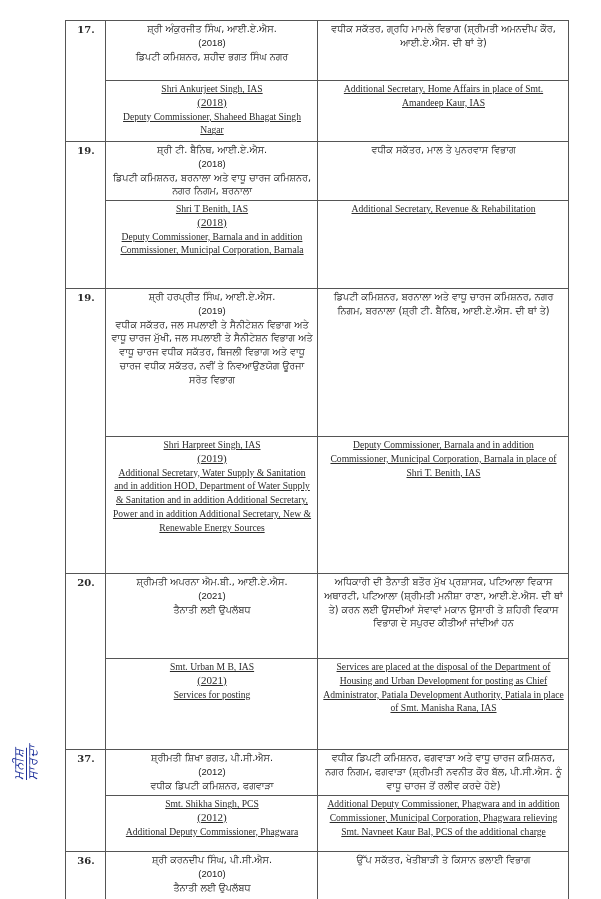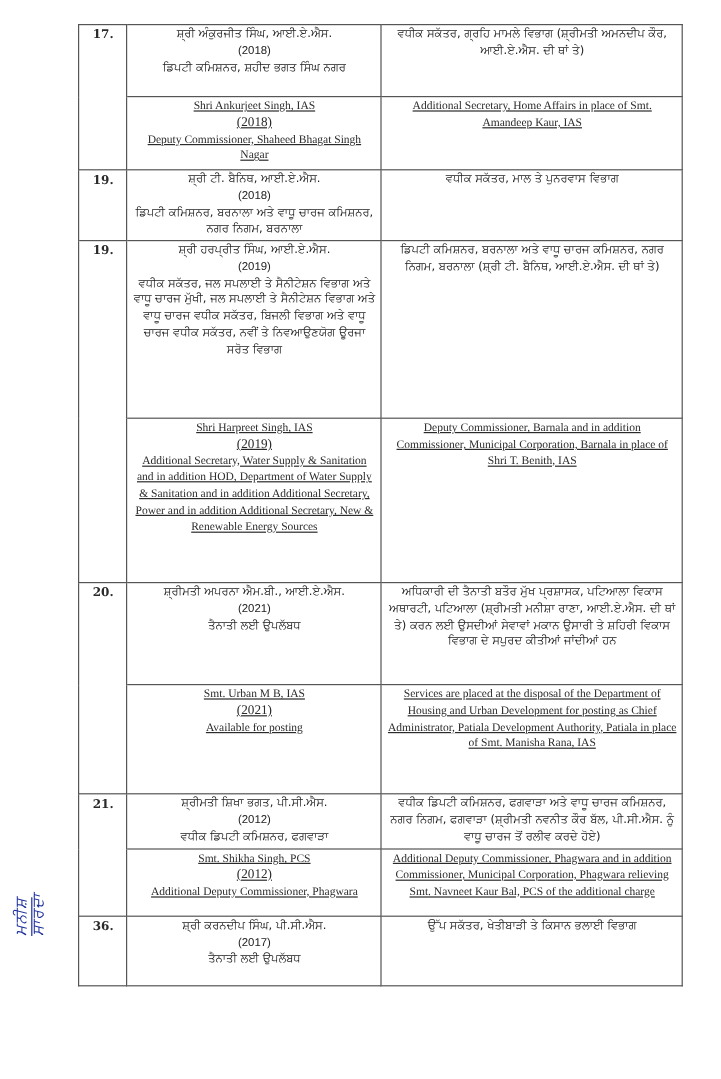--- a/index.html
+++ b/index.html
@@ -67,20 +67,29 @@
 
     <tr style="height:59px">
       <td class="num cont">19.</td>
       <td class="pa">
         <span class="line">ਸ਼੍ਰੀ ਟੀ. ਬੈਨਿਥ, ਆਈ.ਏ.ਐਸ.</span>
         <span class="yr">(2018)</span>
         <span class="line">ਡਿਪਟੀ ਕਮਿਸ਼ਨਰ, ਬਰਨਾਲਾ ਅਤੇ ਵਾਧੂ ਚਾਰਜ ਕਮਿਸ਼ਨਰ, ਨਗਰ ਨਿਗਮ, ਬਰਨਾਲਾ</span>
       </td>
       <td class="pa">ਵਧੀਕ ਸਕੱਤਰ, ਮਾਲ ਤੇ ਪੁਨਰਵਾਸ ਵਿਭਾਗ</td>
     </tr>
+    <tr style="height:88px">
+      <td class="num empty"></td>
+      <td class="en">
+        <span class="line">Shri T Benith, IAS</span>
+        <span class="yr">(2018)</span>
+        <span class="line">Deputy Commissioner, Barnala and in addition Commissioner, Municipal Corporation, Barnala</span>
+      </td>
+      <td class="en">Additional Secretary, Revenue &amp; Rehabilitation</td>
+    </tr>
 
     <tr style="height:148px">
       <td class="num cont">19.</td>
       <td class="pa">
         <span class="line">ਸ਼੍ਰੀ ਹਰਪ੍ਰੀਤ ਸਿੰਘ, ਆਈ.ਏ.ਐਸ.</span>
         <span class="yr">(2019)</span>
         <span class="line">ਵਧੀਕ ਸਕੱਤਰ, ਜਲ ਸਪਲਾਈ ਤੇ ਸੈਨੀਟੇਸ਼ਨ ਵਿਭਾਗ ਅਤੇ ਵਾਧੂ ਚਾਰਜ ਮੁੱਖੀ, ਜਲ ਸਪਲਾਈ ਤੇ ਸੈਨੀਟੇਸ਼ਨ ਵਿਭਾਗ ਅਤੇ ਵਾਧੂ ਚਾਰਜ ਵਧੀਕ ਸਕੱਤਰ, ਬਿਜਲੀ ਵਿਭਾਗ ਅਤੇ ਵਾਧੂ ਚਾਰਜ ਵਧੀਕ ਸਕੱਤਰ, ਨਵੀਂ ਤੇ ਨਿਵਆਉਣਯੋਗ ਊਰਜਾ ਸਰੋਤ ਵਿਭਾਗ</span>
       </td>
       <td class="pa">ਡਿਪਟੀ ਕਮਿਸ਼ਨਰ, ਬਰਨਾਲਾ ਅਤੇ ਵਾਧੂ ਚਾਰਜ ਕਮਿਸ਼ਨਰ, ਨਗਰ ਨਿਗਮ, ਬਰਨਾਲਾ (ਸ਼੍ਰੀ ਟੀ. ਬੈਨਿਥ, ਆਈ.ਏ.ਐਸ. ਦੀ ਥਾਂ ਤੇ)</td>
     </tr>
@@ -101,27 +110,27 @@
         <span class="yr">(2021)</span>
         <span class="line">ਤੈਨਾਤੀ ਲਈ ਉਪਲੱਬਧ</span>
       </td>
       <td class="pa">ਅਧਿਕਾਰੀ ਦੀ ਤੈਨਾਤੀ ਬਤੌਰ ਮੁੱਖ ਪ੍ਰਸ਼ਾਸਕ, ਪਟਿਆਲਾ ਵਿਕਾਸ ਅਥਾਰਟੀ, ਪਟਿਆਲਾ (ਸ਼੍ਰੀਮਤੀ ਮਨੀਸ਼ਾ ਰਾਣਾ, ਆਈ.ਏ.ਐਸ. ਦੀ ਥਾਂ ਤੇ) ਕਰਨ ਲਈ ਉਸਦੀਆਂ ਸੇਵਾਵਾਂ ਮਕਾਨ ਉਸਾਰੀ ਤੇ ਸ਼ਹਿਰੀ ਵਿਕਾਸ ਵਿਭਾਗ ਦੇ ਸਪੁਰਦ ਕੀਤੀਆਂ ਜਾਂਦੀਆਂ ਹਨ</td>
     </tr>
     <tr style="height:91px">
       <td class="num empty"></td>
       <td class="en">
         <span class="line">Smt. Urban M B, IAS</span>
         <span class="yr">(2021)</span>
-        <span class="line">Available for posting</span>
+        <span class="line">Services for posting</span>
       </td>
       <td class="en">Services are placed at the disposal of the Department of Housing and Urban Development for posting as Chief Administrator, Patiala Development Authority, Patiala in place of Smt. Manisha Rana, IAS</td>
     </tr>
 
     <tr style="height:46px">
-      <td class="num cont">21.</td>
+      <td class="num cont">37.</td>
       <td class="pa">
         <span class="line">ਸ਼੍ਰੀਮਤੀ ਸ਼ਿਖਾ ਭਗਤ, ਪੀ.ਸੀ.ਐਸ.</span>
         <span class="yr">(2012)</span>
         <span class="line">ਵਧੀਕ ਡਿਪਟੀ ਕਮਿਸ਼ਨਰ, ਫਗਵਾੜਾ</span>
       </td>
       <td class="pa">ਵਧੀਕ ਡਿਪਟੀ ਕਮਿਸ਼ਨਰ, ਫਗਵਾੜਾ ਅਤੇ ਵਾਧੂ ਚਾਰਜ ਕਮਿਸ਼ਨਰ, ਨਗਰ ਨਿਗਮ, ਫਗਵਾੜਾ (ਸ਼੍ਰੀਮਤੀ ਨਵਨੀਤ ਕੌਰ ਬੱਲ, ਪੀ.ਸੀ.ਐਸ. ਨੂੰ ਵਾਧੂ ਚਾਰਜ ਤੋਂ ਰਲੀਵ ਕਰਦੇ ਹੋਏ)</td>
     </tr>
     <tr style="height:56px">
       <td class="num empty"></td>
       <td class="en">
@@ -129,21 +138,21 @@
         <span class="yr">(2012)</span>
         <span class="line">Additional Deputy Commissioner, Phagwara</span>
       </td>
       <td class="en">Additional Deputy Commissioner, Phagwara and in addition Commissioner, Municipal Corporation, Phagwara relieving Smt. Navneet Kaur Bal, PCS of the additional charge</td>
     </tr>
 
     <tr style="height:58px">
       <td class="num">36.</td>
       <td class="pa">
         <span class="line">ਸ਼੍ਰੀ ਕਰਨਦੀਪ ਸਿੰਘ, ਪੀ.ਸੀ.ਐਸ.</span>
-        <span class="yr">(2017)</span>
+        <span class="yr">(2010)</span>
         <span class="line">ਤੈਨਾਤੀ ਲਈ ਉਪਲੱਬਧ</span>
       </td>
       <td class="pa">ਉੱਪ ਸਕੱਤਰ, ਖੇਤੀਬਾੜੀ ਤੇ ਕਿਸਾਨ ਭਲਾਈ ਵਿਭਾਗ</td>
     </tr>
   </tbody>
 </table>
 
 <div class="signature" style="color: rgb(28, 47, 154);">
   <span class="sig-underline">ਮਨੀਸ਼</span>
   <span>ਸਾਰਦਾ</span>

